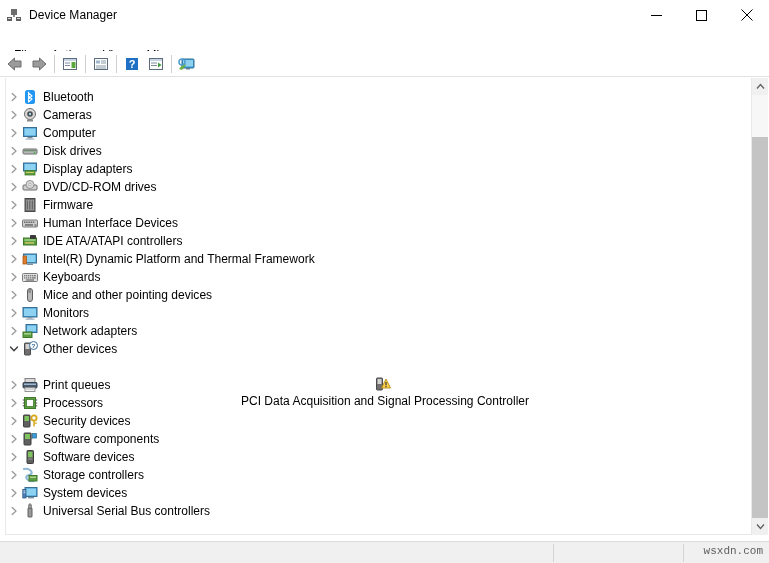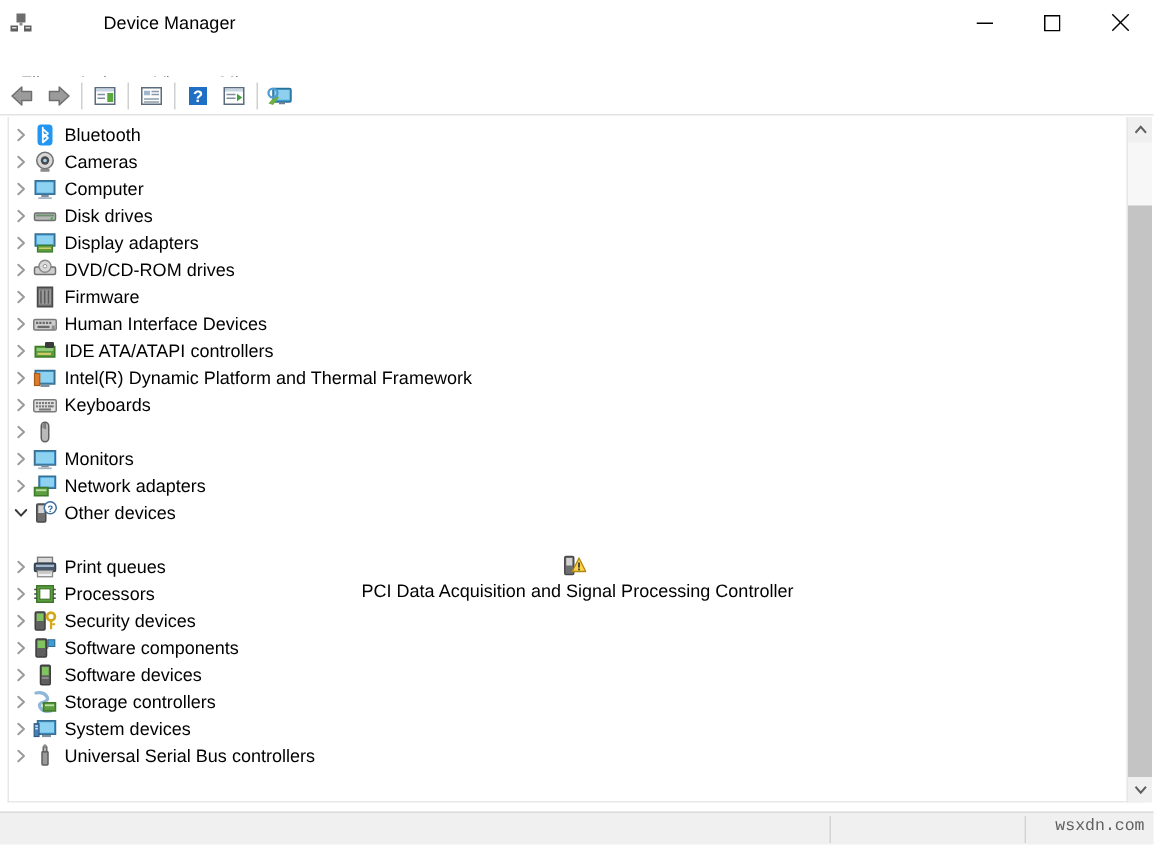--- a/index.html
+++ b/index.html
@@ -18,21 +18,21 @@
     width: 769px; height: 563px;
     background: #ffffff;
     box-sizing: border-box;
   }
 
   
   .titlebar {
     position: absolute; top: 0; left: 0;
     width: 769px; height: 30px;
     background: #ffffff;
-    display: flex; align-items: center; gap: 40px;
+    display: flex; align-items: center;
   }
   .app-icon {
     width: 16px; height: 16px;
     margin-left: 6px; margin-right: 7px;
     position: relative; flex: none;
   }
   .title-text {
     font-size: 12px; color: #000000;
     letter-spacing: 0.05px;
     white-space: nowrap;
@@ -91,21 +91,21 @@
     top: 78px; left: 5px;
     width: 758px; height: 457px;
     background: #ffffff;
     border: 1px solid #e8e8e8;
     border-top: none;
     box-sizing: border-box;
     overflow: hidden;
   }
   .tree {
     position: absolute;
-    top: 3px; left: 0;
+    top: 10px; left: 0;
     width: 740px;
   }
   .row {
     position: relative;
     height: 18px;
     display: flex; align-items: center;
     white-space: nowrap;
   }
   .row .chev {
     width: 16px; height: 18px;
@@ -474,20 +474,21 @@
           <span class="chev">
             <svg width="10" height="10" viewBox="0 0 10 10">
               <path d="M3.2 1.5 L7 5 L3.2 8.5" fill="none" stroke="#9a9a9a" stroke-width="1.3" stroke-linecap="round" stroke-linejoin="round"></path>
             </svg>
           </span>
           <span class="ico"><svg width="16" height="16" viewBox="0 0 16 16">
               <rect x="5.5" y="1.5" width="5" height="13" rx="2.5" fill="#b9b9b9" stroke="#5f5f5f" stroke-width="1"></rect>
               <line x1="8" y1="2" x2="8" y2="6" stroke="#5f5f5f" stroke-width="0.9"></line>
               <rect x="6.2" y="2.4" width="1.4" height="3" fill="#8a8a8a"></rect>
             </svg></span>
+          <span class="label">Mice and other pointing devices</span>
         </div>
         <div class="row">
           <span class="chev">
             <svg width="10" height="10" viewBox="0 0 10 10">
               <path d="M3.2 1.5 L7 5 L3.2 8.5" fill="none" stroke="#9a9a9a" stroke-width="1.3" stroke-linecap="round" stroke-linejoin="round"></path>
             </svg>
           </span>
           <span class="ico"><svg width="16" height="16" viewBox="0 0 16 16">
               <rect x="1" y="2.5" width="14" height="9.5" fill="#3d9bd6" stroke="#3a6f8f" stroke-width="1"></rect>
               <rect x="2" y="3.5" width="12" height="7.5" fill="#8ed2f2"></rect>

